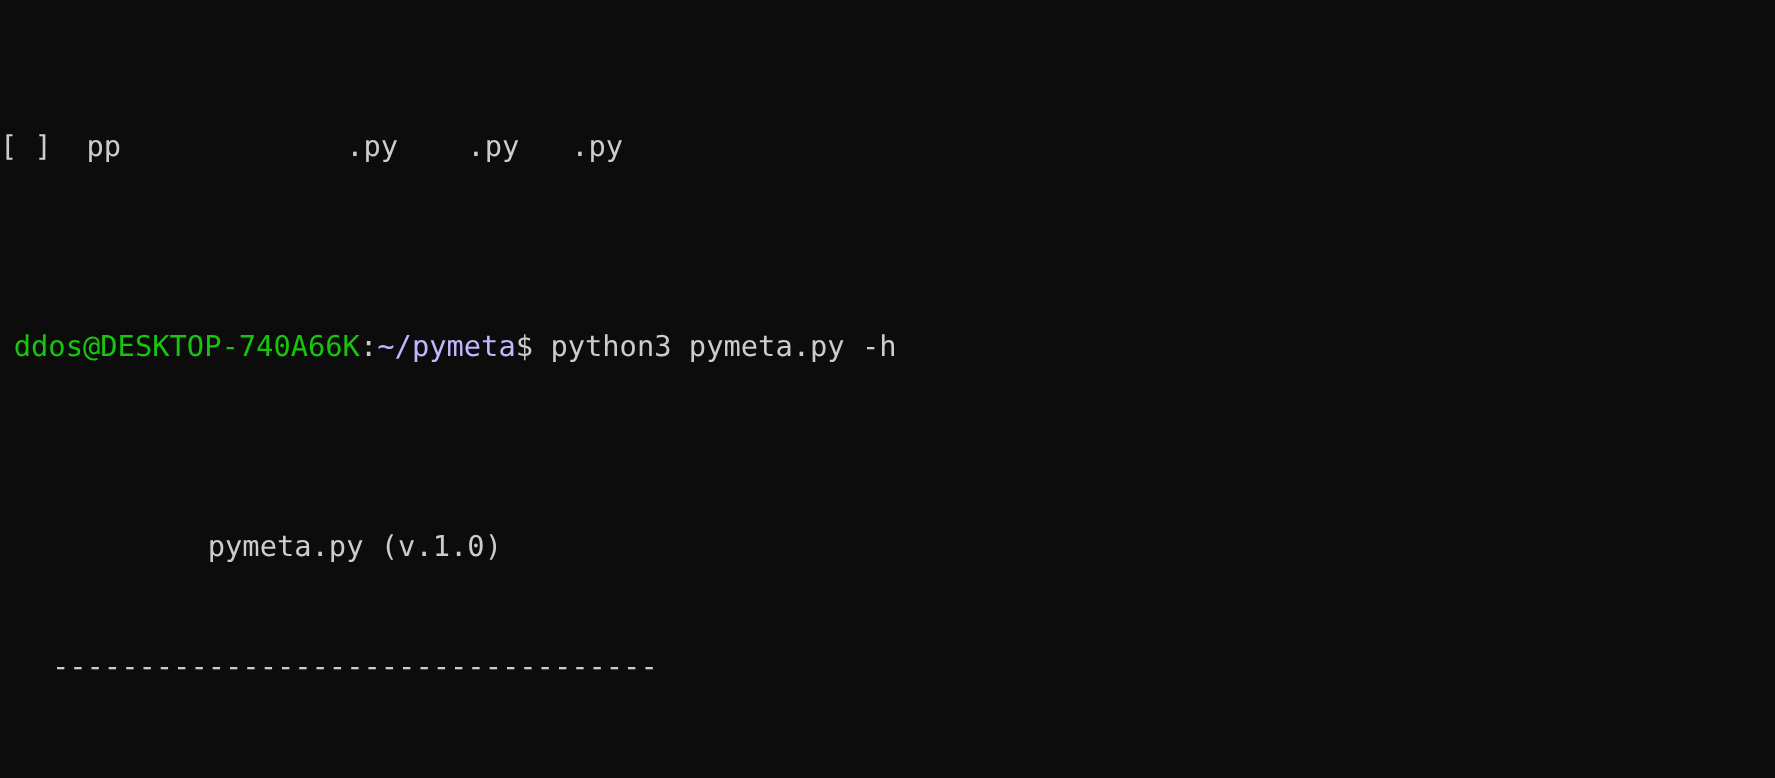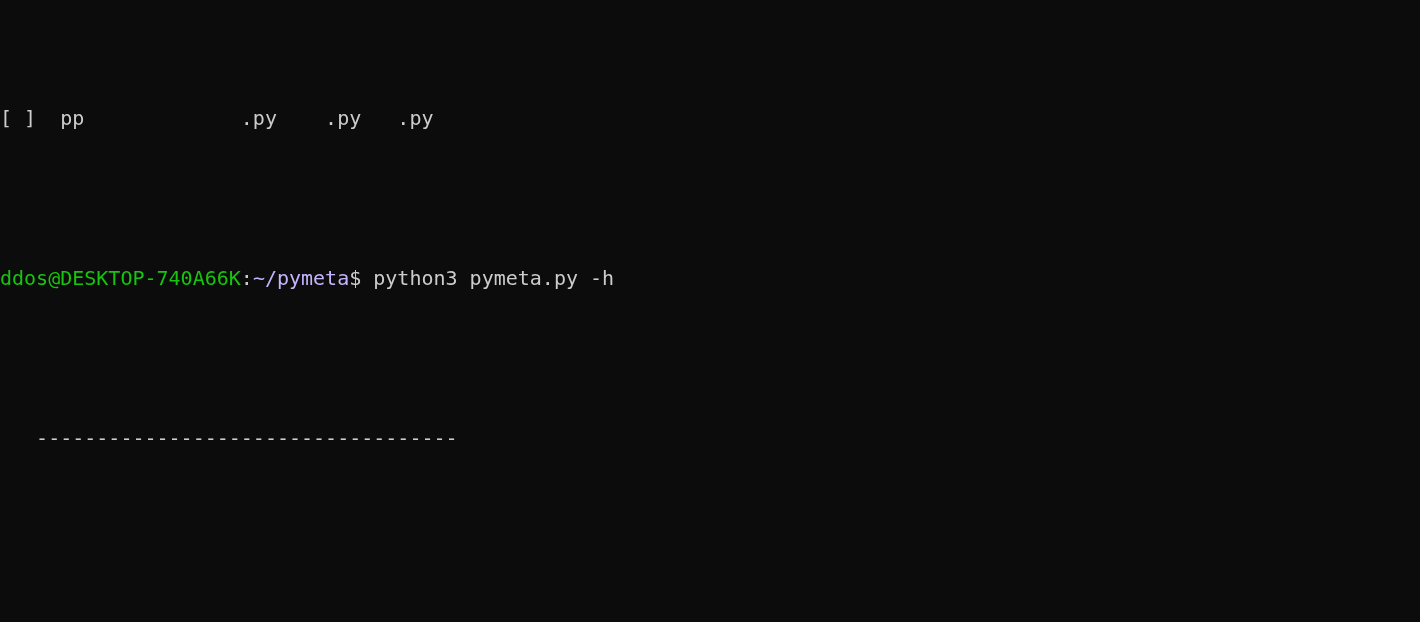--- a/index.html
+++ b/index.html
@@ -15,21 +15,21 @@
     font-family: "DejaVu Sans Mono", "Liberation Mono", monospace;
   }
 
   #terminal {
     position: relative;
     width: 1420px;
     height: 622px;
     background: #0c0c0c;
     color: #cccccc;
     font-family: "DejaVu Sans Mono", "Liberation Mono", monospace;
-    font-size: 20px;
+    font-size: 23px;
     line-height: 32px;
     letter-spacing: 0px;
     overflow: hidden;
     white-space: pre;
     cursor: text;
   }
 
   
   #buffer {
     position: absolute;
@@ -39,37 +39,38 @@
   }
 
   .line {
     height: 32px;
     white-space: pre;
     display: block;
     font-variant-ligatures: none;
   }
 
   .fg-default { color: #cccccc; }
-  .fg-green   { color: #16c60c; }
+  .fg-green   { color: #16c60c; padding-left: 11px; }
   .fg-blue    { color: #c4b5fd; }
   .fg-white   { color: #cccccc; }
 </style>
 </head>
 <body>
 
 <div id="terminal">
   <div id="buffer">
 
     
     <div class="line"><span class="fg-default">[ ]  pp             .py    .py   .py</span></div>
 
     
     <div class="line"><span class="fg-green">ddos@DESKTOP-740A66K</span><span class="fg-white">:</span><span class="fg-blue">~/pymeta</span><span class="fg-white">$</span><span class="fg-default"> python3 pymeta.py -h</span></div>
 
     
+    <div class="line"><span class="fg-default">            pymeta.py (v.1.0)</span></div>
     <div class="line"><span class="fg-default">   -----------------------------------</span></div>
 
     
     
     
 
     
 
     
     

